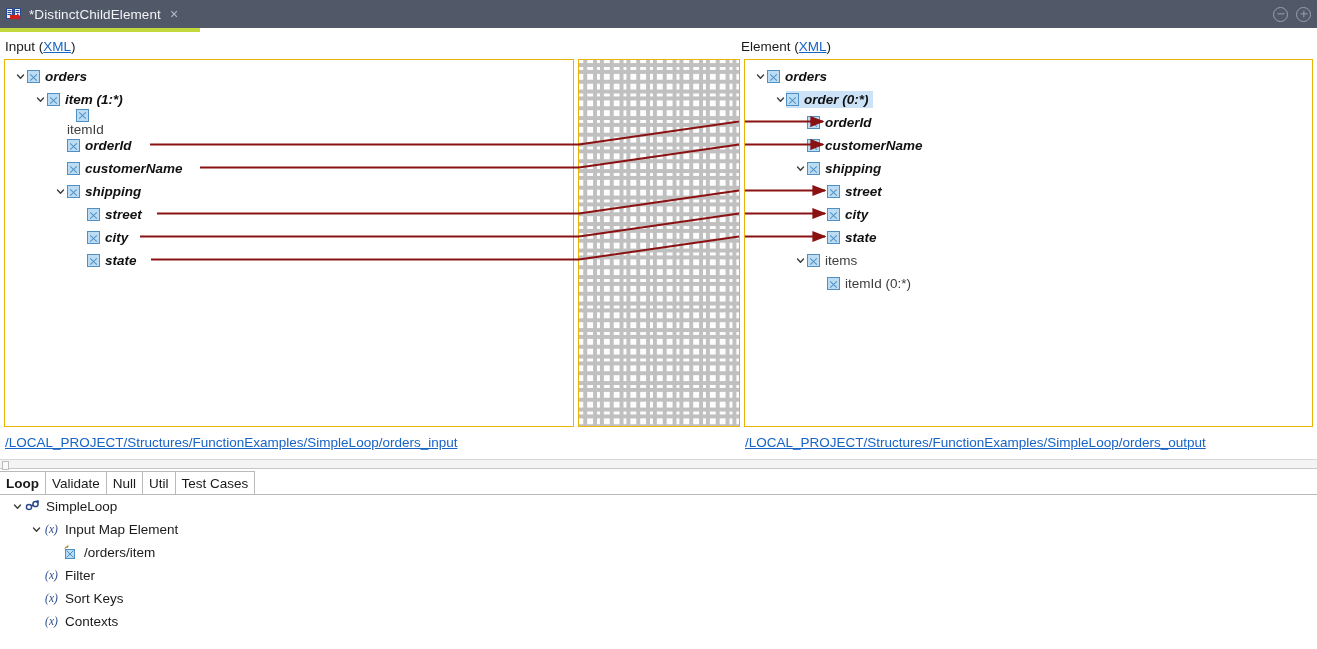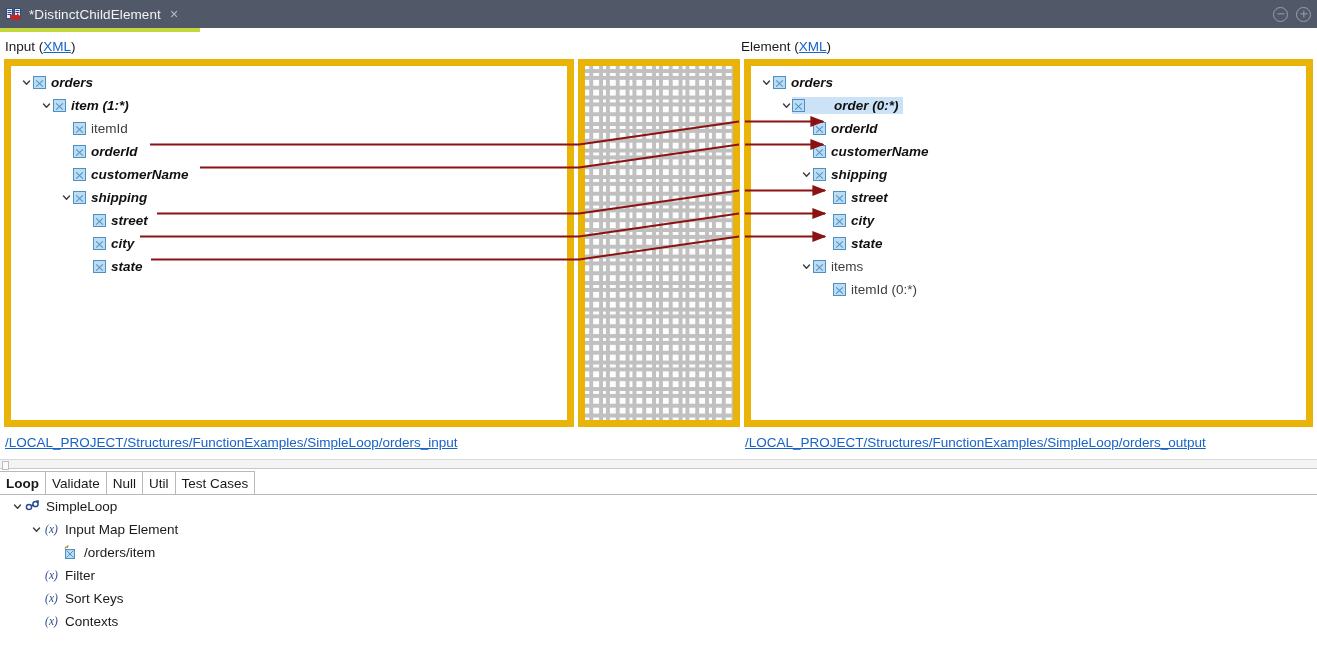--- a/index.html
+++ b/index.html
@@ -66,21 +66,21 @@
     text-align: center;
   }
   .panel-label a, .path-link {
     color: #1763c6; text-decoration: underline;
   }
 
   
   .tree-panel {
     position: absolute;
     background: #ffffff;
-    border: 7px solid #eab308;
+    border: 1px solid #eab308;
     overflow: hidden;
   }
   #input-panel  { left: 4px;   top: 59px; width: 570px;  height: 368px; }
   #grid-panel   { left: 578px; top: 59px; width: 162px;  height: 368px; background:#fdfdfd; }
   #output-panel { left: 744px; top: 59px; width: 569px;  height: 368px; }
 
   
   .trow {
     position: absolute; left: 0; height: 23px;
     display: flex; align-items: center;
@@ -102,21 +102,21 @@
   }
   .cbox::before { transform: rotate(42deg); }
   .cbox::after  { transform: rotate(-42deg); }
   .tlabel { color: #1a1a1a; }
   .tlabel.mapped { font-weight: bold; font-style: italic; color: #111111; }
   .tlabel.plain { color: #3d3d3d; }
   .sel-bg {
     background: #cce3f7;
     padding: 1px 4px 1px 0;
     margin-left: -1px;
-    display: flex; align-items: center; gap: 24px;
+    display: flex; align-items: center;
   }
 
   
   #grid-bg {
     position: absolute; inset: 0;
     background-image:
       repeating-linear-gradient(to right,
         transparent 0 3px, #b6b6b6 3px 7px, transparent 7px 10px),
       repeating-linear-gradient(to bottom,
         transparent 0 3px, #b6b6b6 3px 7px, transparent 7px 10px);
@@ -241,21 +241,21 @@
           <path d="M1.5 3 L4.5 6.2 L7.5 3" fill="none" stroke="#3c3c3c" stroke-width="1.4" stroke-linecap="round" stroke-linejoin="round"></path>
         </svg>
       </span>
       <span style="display: flex; align-items: center; text-align: right;">
         <span class="cbox"></span>
         <span class="tlabel mapped">item (1:*)</span>
       </span>
     </div>
     <div class="trow" style="top: 51px; padding-left: 48px;">
       <span class="twist"></span>
-      <span style="display: flex; align-items: center;">
+      <span style="display: flex; align-items: center; flex-direction: column;">
         <span class="cbox"></span>
         <span class="tlabel plain">itemId</span>
       </span>
     </div>
     <div class="trow" style="top: 74px; padding-left: 48px;">
       <span class="twist"></span>
       <span style="display: flex; align-items: center;">
         <span class="cbox"></span>
         <span class="tlabel mapped">orderId</span>
       </span>

